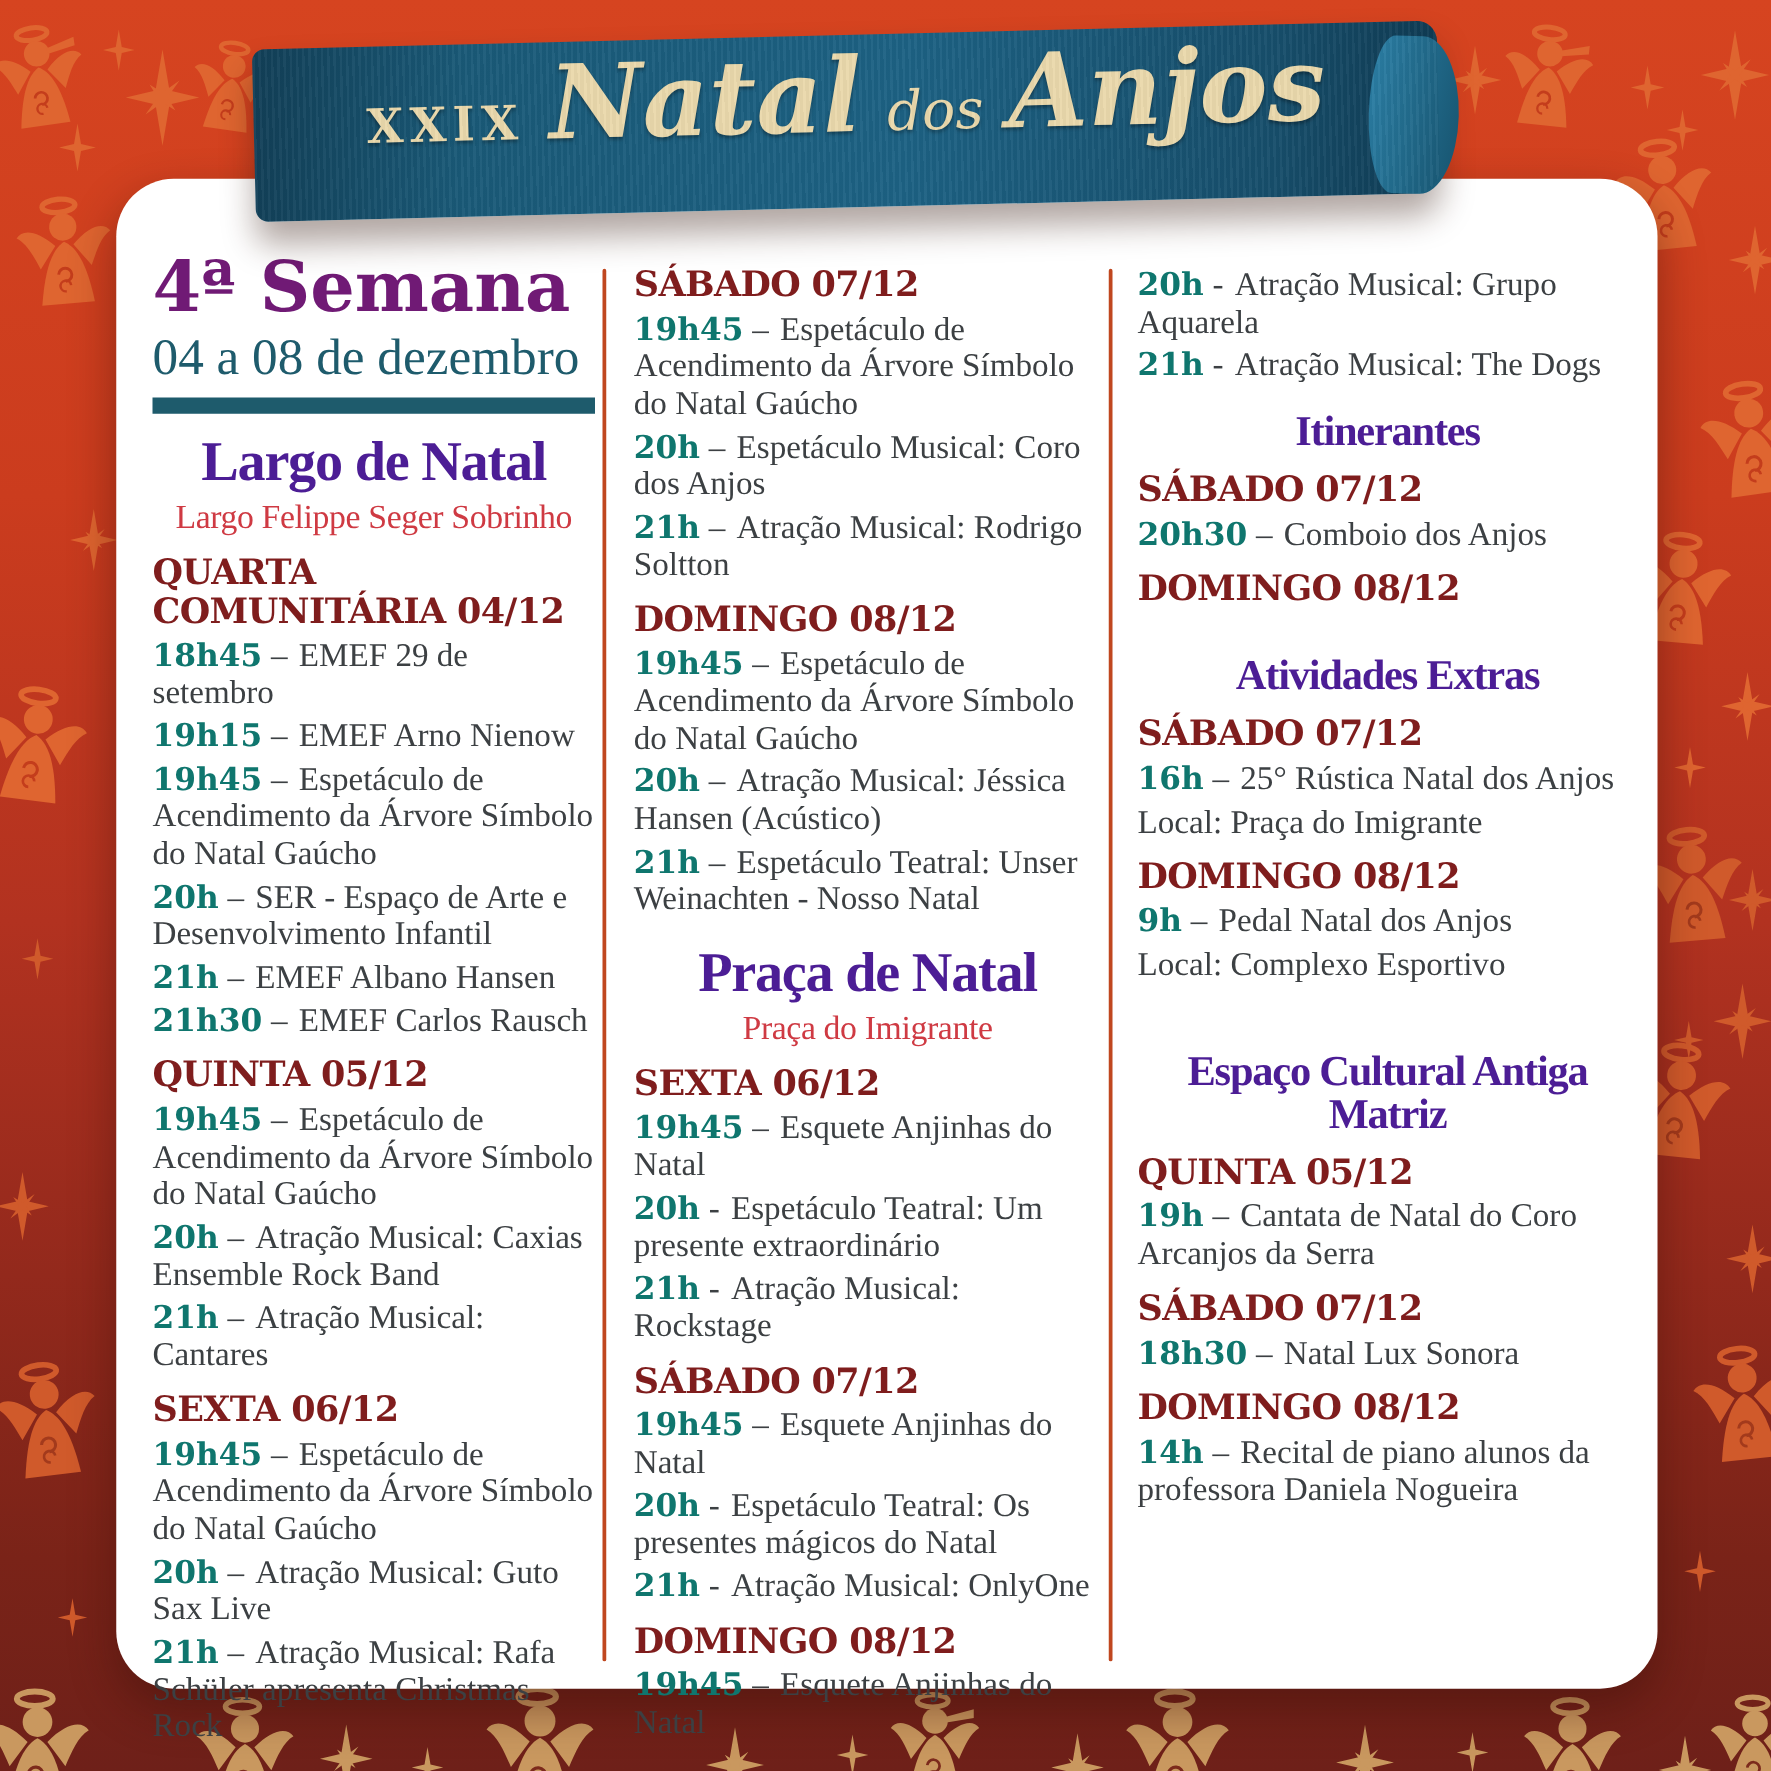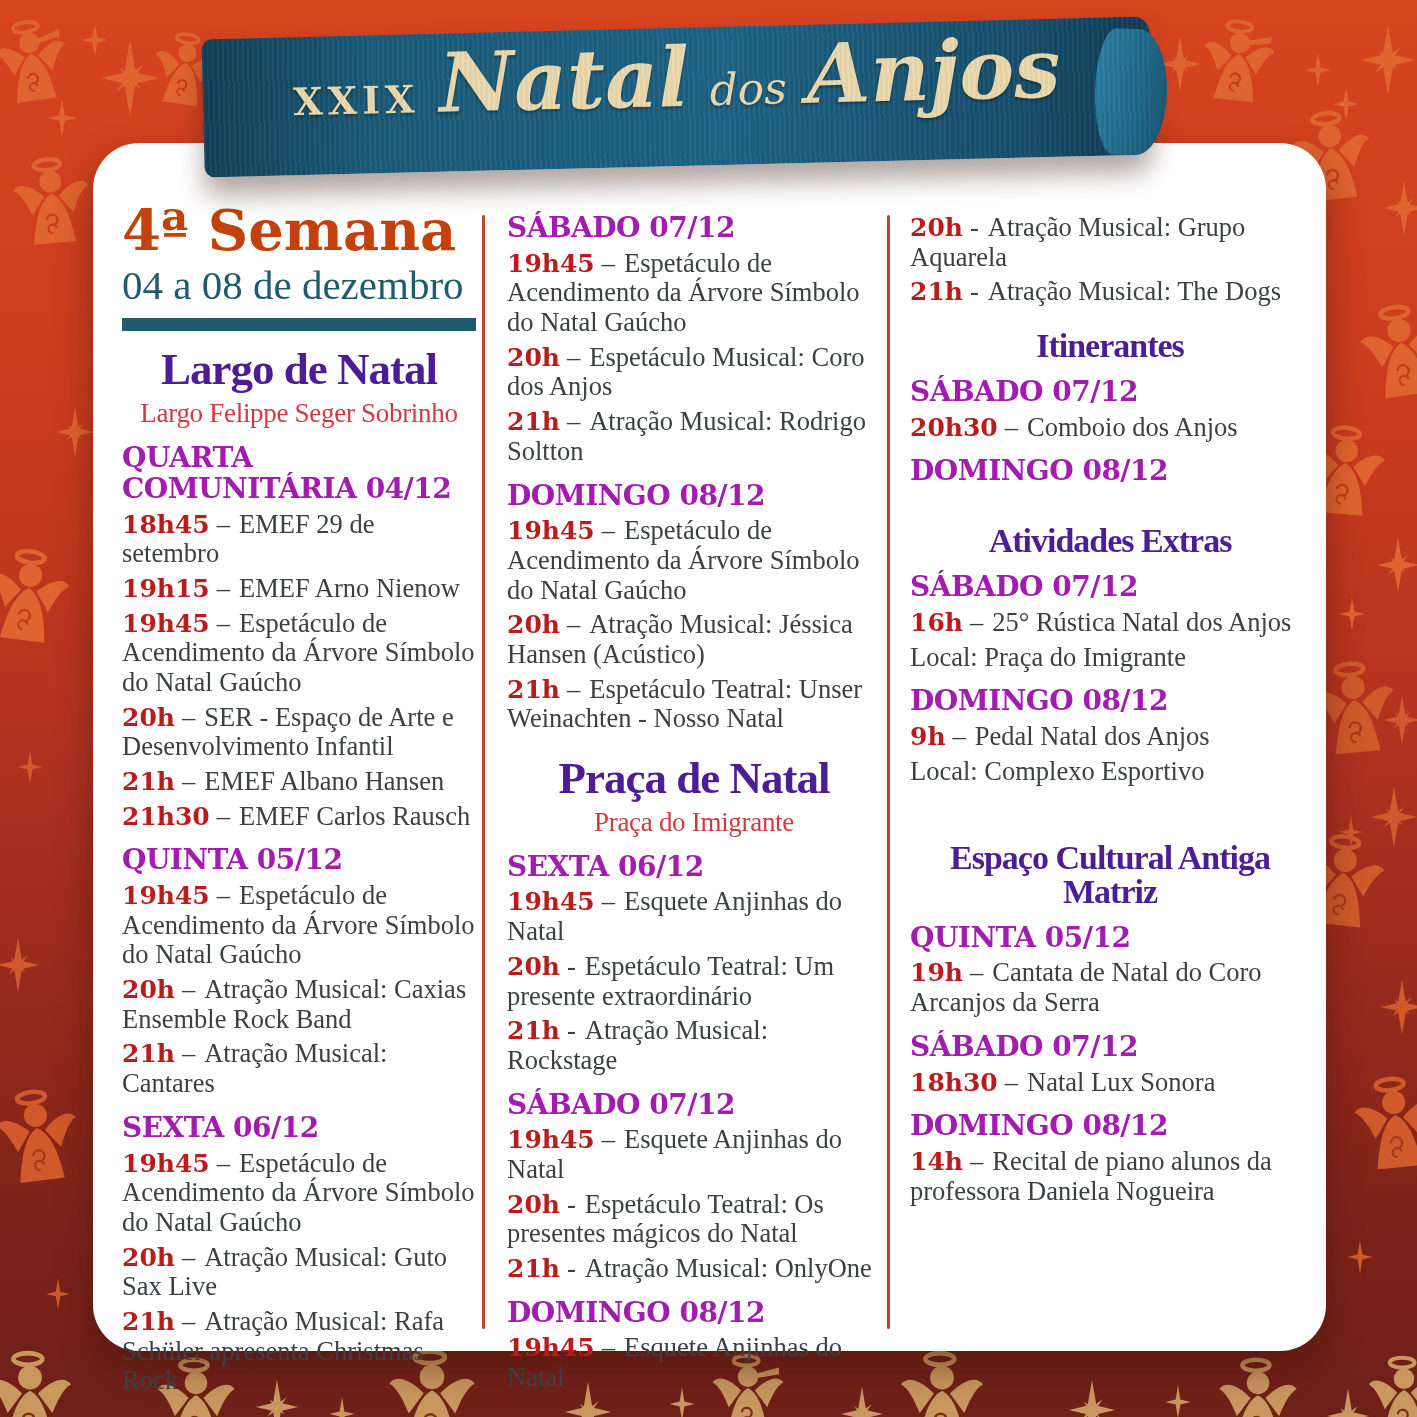--- a/index.html
+++ b/index.html
@@ -29,35 +29,35 @@
   .banner::after{content:'';position:absolute;right:-16px;top:12px;width:72px;height:126px;z-index:-1;
     background:linear-gradient(100deg,#2c81a8,#17546f);border-radius:20px 30px 30px 20px / 50%;transform:rotate(3deg);}
   .banner .roman{font-family:"DejaVu Serif",serif;font-variant:small-caps;font-weight:600;
     font-size:54px;color:#ead9ac;letter-spacing:5px;text-shadow:0 2px 3px rgba(0,0,0,.35);}
   .banner .script{font-family:"DejaVu Serif",serif;font-style:italic;color:#ead9ac;
     text-shadow:0 2px 3px rgba(0,0,0,.35);}
   .banner .big{font-size:82px;font-weight:700;line-height:1;}
   .banner .small{font-size:44px;}
 
   
-  .week-title{font-family:"DejaVu Serif",serif;font-weight:700;font-size:56px;line-height:1.04;color:#c2410c;}
+  .week-title{font-family:"DejaVu Serif",serif;font-weight:700;font-size:56px;line-height:1.04;color:#701a75;}
   .week-dates{font-family:"Liberation Serif",serif;font-size:41px;line-height:1.1;color:#1e5b6c;
     width:max-content;margin-top:4px;white-space:nowrap;}
   .week-rule{height:13px;background:#1e5b6c;margin-top:10px;}
 
   
   .venue-heading{font-family:"Liberation Serif",serif;font-weight:700;font-size:45px;line-height:1.0;
     color:#4c1d95;text-align:center;margin-top:16px;letter-spacing:-1px;}
   .col-3 .venue-heading{font-size:34px;}
   .venue-sub{font-family:"Liberation Serif",serif;font-size:27px;line-height:1.1;color:#cf3a43;
     text-align:center;width:max-content;margin:7px auto 2px;letter-spacing:-0.3px;}
   .day-label{font-family:"DejaVu Serif",serif;font-weight:700;font-size:28px;line-height:1.1;
-    color:#a21caf;margin-top:14px;letter-spacing:-0.5px;}
+    color:#7f1d1d;margin-top:14px;letter-spacing:-0.5px;}
   .event{font-size:26.5px;line-height:1.12;color:#3c4043;margin-top:5px;}
-  .event .t{font-family:"DejaVu Serif",serif;font-weight:700;font-size:25px;color:#b91c1c;margin-right:7px;}
+  .event .t{font-family:"DejaVu Serif",serif;font-weight:700;font-size:25px;color:#0f766e;margin-right:7px;}
   .event .dash{margin-right:9px;}
   .block:first-child .day-label:first-child{margin-top:12px;}
   .block:first-child .event:first-child{margin-top:12px;}
   [data-block="1-1"] .venue-heading{margin-top:22px;}
   [data-block="2-1"] .venue-heading{margin-top:22px;}
   [data-block="2-2"] .venue-heading{margin-top:37px;}
   [data-block="2-3"] .venue-heading{margin-top:54px;}
 </style>
 </head>
 <body>

